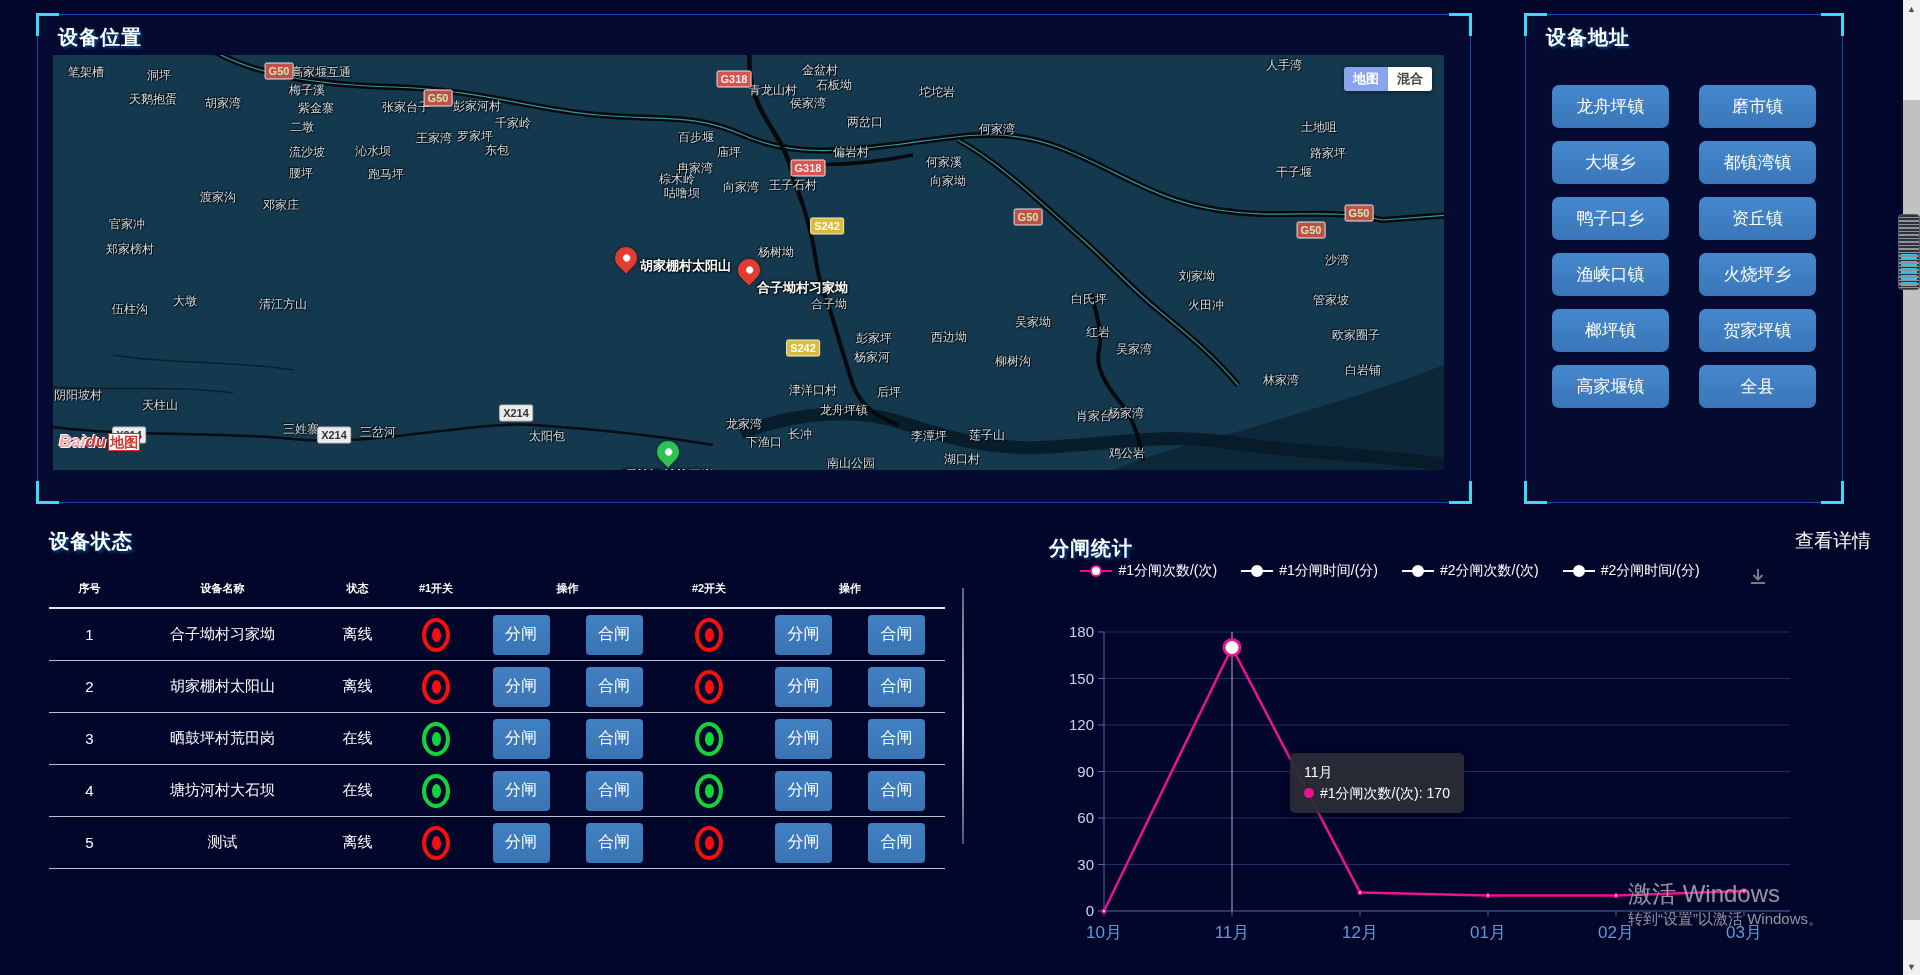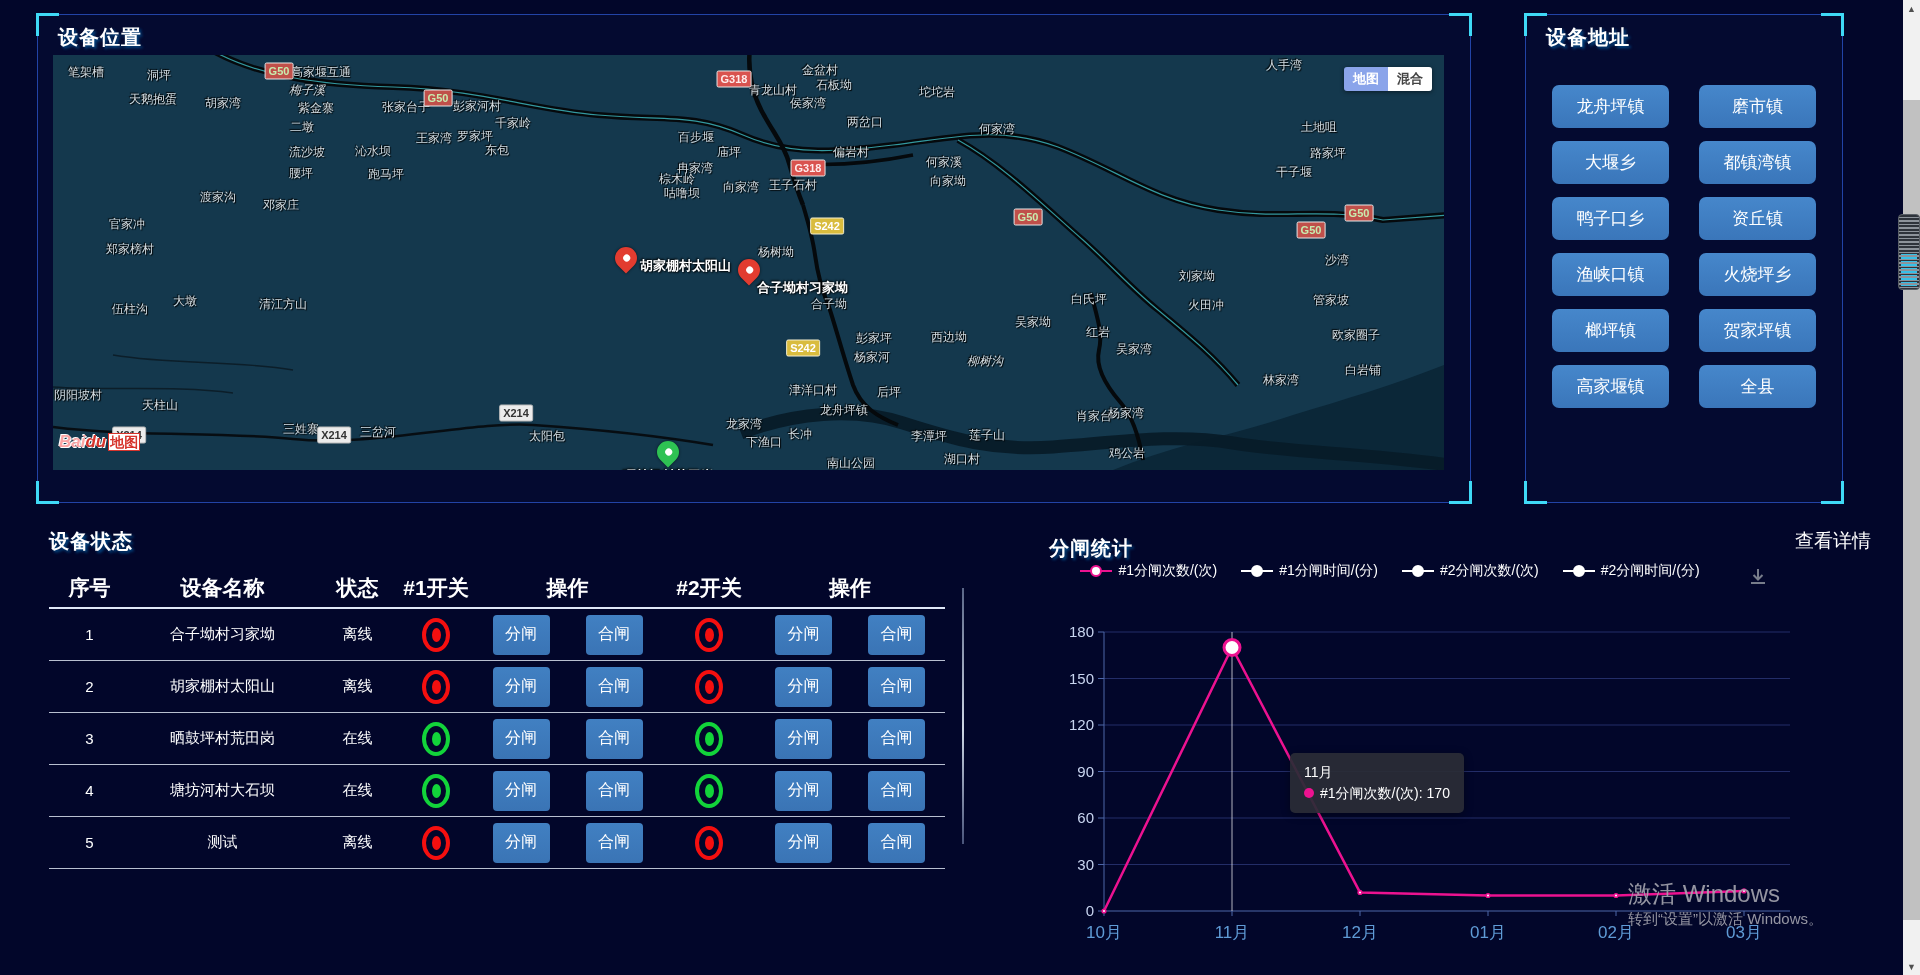--- a/index.html
+++ b/index.html
@@ -44,21 +44,21 @@
   #addr-btns{position:absolute;left:26px;right:26px;top:70px;display:grid;
     grid-template-columns:1fr 1fr;column-gap:30px;row-gap:13px;}
   .addr-btn{height:43px;background:linear-gradient(#4687cb,#3a76ba);border-radius:7px;color:#fff;
     font-size:17px;display:flex;align-items:center;justify-content:center;cursor:pointer;}
   
   #status{position:absolute;left:49px;top:528px;width:915px;}
   #status .sec-title,#chart-sec .sec-title{font-size:20px;font-weight:bold;letter-spacing:1px;
     text-shadow:2px 2px 3px rgba(0,160,255,.45);}
   #tbl{margin-top:14px;width:896px;}
   .trow{display:grid;grid-template-columns:81px 185px 85px 72px 191px 92px 190px;align-items:center;}
-  .trow.head{height:38px;font-weight:bold;font-size:21px;border-bottom:2px solid #dfe7f6;}
+  .trow.head{height:38px;font-weight:bold;font-size:11px;border-bottom:2px solid #dfe7f6;}
   .trow.body{height:51px;font-size:15px;border-bottom:1px solid rgba(230,237,250,.8);}
   .tcell{text-align:center;display:flex;align-items:center;justify-content:center;}
   .ind{width:20px;height:26px;border:4px solid var(--c);border-radius:50%;display:flex;
     align-items:center;justify-content:center;box-sizing:content-box;}
   .ind i{width:9px;height:14px;border-radius:50%;background:var(--c);}
   .ind.red{--c:#f50f0f;}
   .ind.green{--c:#12d43a;}
   .ops{display:flex;gap:36px;justify-content:center;}
   .op-btn{width:57px;height:40px;background:linear-gradient(#4180c2,#3a74b5);border-radius:4px;
     color:#fff;font-size:16px;display:flex;align-items:center;justify-content:center;cursor:pointer;}
@@ -127,21 +127,21 @@
       <path d="M0,372 C80,382 160,376 240,384 C320,392 420,366 480,370 C540,374 600,380 660,390" stroke="#05090c" stroke-width="2.5" fill="none" opacity="0.9"></path>
       <path d="M60,300 C120,310 180,305 240,315" stroke="#05090c" stroke-width="1.4" fill="none" opacity="0.55"></path>
       <path d="M0,332 C60,336 120,330 180,338" stroke="#05090c" stroke-width="1.4" fill="none" opacity="0.55"></path>
     </svg>
     <div id="map-labels">
         <span class="map-label" style="left: 33px; top: 17px;">笔架槽</span>
         <span class="map-label" style="left: 67px; top: 20px; margin-left: 39px;">洞坪</span>
         <span class="map-label" style="left: 268px; top: 17px;">高家堰互通</span>
         <span class="map-label" style="left: 100px; top: 44px;">天鹅抱蛋</span>
         <span class="map-label" style="left: 170px; top: 48px;">胡家湾</span>
-        <span class="map-label" style="left: 254px; top: 35px; font-style: italic;">梅子溪</span>
+        <span class="map-label" style="left: 254px; top: 35px;">梅子溪</span>
         <span class="map-label" style="left: 263px; top: 53px;">紫金寨</span>
         <span class="map-label" style="left: 249px; top: 72px;">二墩</span>
         <span class="map-label" style="left: 254px; top: 97px;">流沙坡</span>
         <span class="map-label" style="left: 320px; top: 96px;">沁水坝</span>
         <span class="map-label" style="left: 248px; top: 118px;">腰坪</span>
         <span class="map-label" style="left: 333px; top: 119px;">跑马坪</span>
         <span class="map-label" style="left: 165px; top: 142px;">渡家沟</span>
         <span class="map-label" style="left: 228px; top: 150px;">邓家庄</span>
         <span class="map-label" style="left: 74px; top: 169px;">官家冲</span>
         <span class="map-label" style="left: 77px; top: 194px;">郑家榜村</span>
@@ -172,21 +172,21 @@
         <span class="map-label" style="left: 723px; top: 197px;">杨树坳</span>
         <span class="map-label" style="left: 776px; top: 249px;">合子坳</span>
         <span class="map-label" style="left: 821px; top: 283px;">彭家坪</span>
         <span class="map-label" style="left: 819px; top: 302px;">杨家河</span>
         <span class="map-label" style="left: 896px; top: 282px;">西边坳</span>
         <span class="map-label" style="left: 980px; top: 267px;">吴家坳</span>
         <span class="map-label" style="left: 1036px; top: 244px;">白氏坪</span>
         <span class="map-label" style="left: 1133px; top: 250px; margin-left: 20px;">火田冲</span>
         <span class="map-label" style="left: 1045px; top: 277px;">红岩</span>
         <span class="map-label" style="left: 1081px; top: 294px;">吴家湾</span>
-        <span class="map-label" style="left: 932px; top: 306px; font-style: italic;">柳树沟</span>
+        <span class="map-label" style="left: 960px; top: 306px;">柳树沟</span>
         <span class="map-label" style="left: 760px; top: 335px;">津洋口村</span>
         <span class="map-label" style="left: 836px; top: 337px;">后坪</span>
         <span class="map-label" style="left: 791px; top: 355px;">龙舟坪镇</span>
         <span class="map-label" style="left: 691px; top: 369px;">龙家湾</span>
         <span class="map-label" style="left: 711px; top: 387px;">下渔口</span>
         <span class="map-label" style="left: 747px; top: 379px;">长冲</span>
         <span class="map-label" style="left: 876px; top: 381px;">李潭坪</span>
         <span class="map-label" style="left: 934px; top: 380px;">莲子山</span>
         <span class="map-label" style="left: 909px; top: 404px;">湖口村</span>
         <span class="map-label" style="left: 1041px; top: 361px;">肖家台</span>

